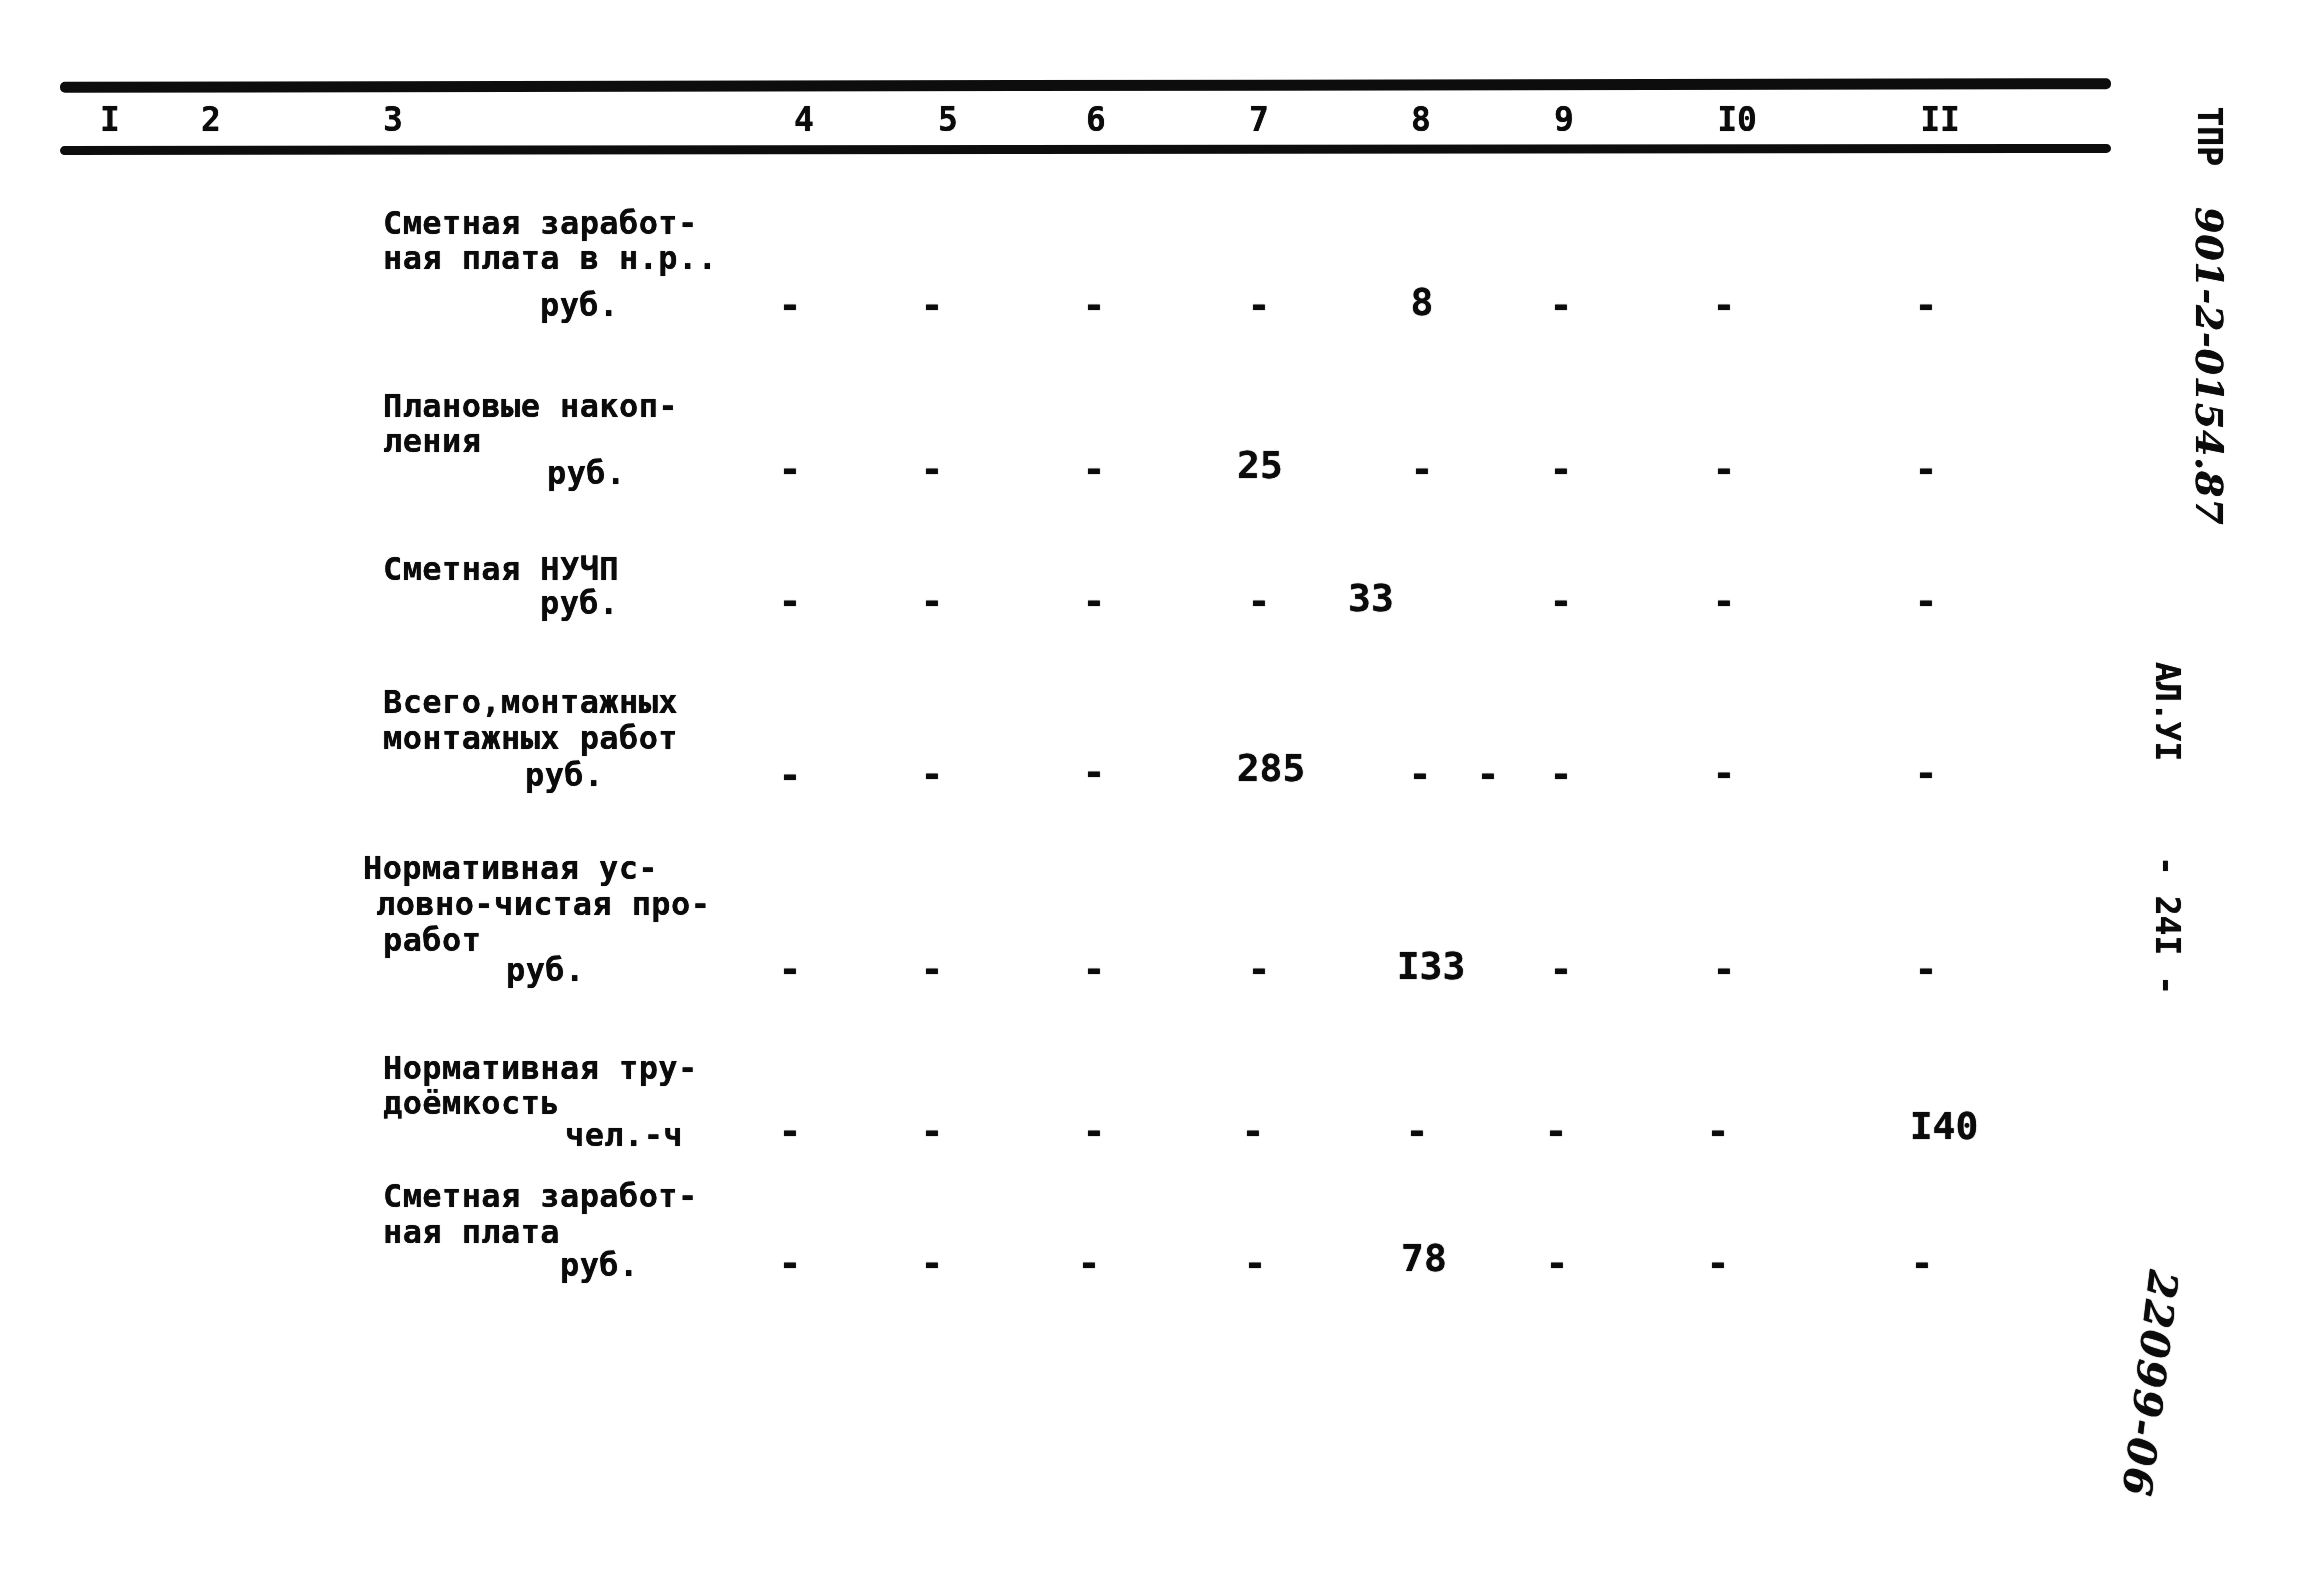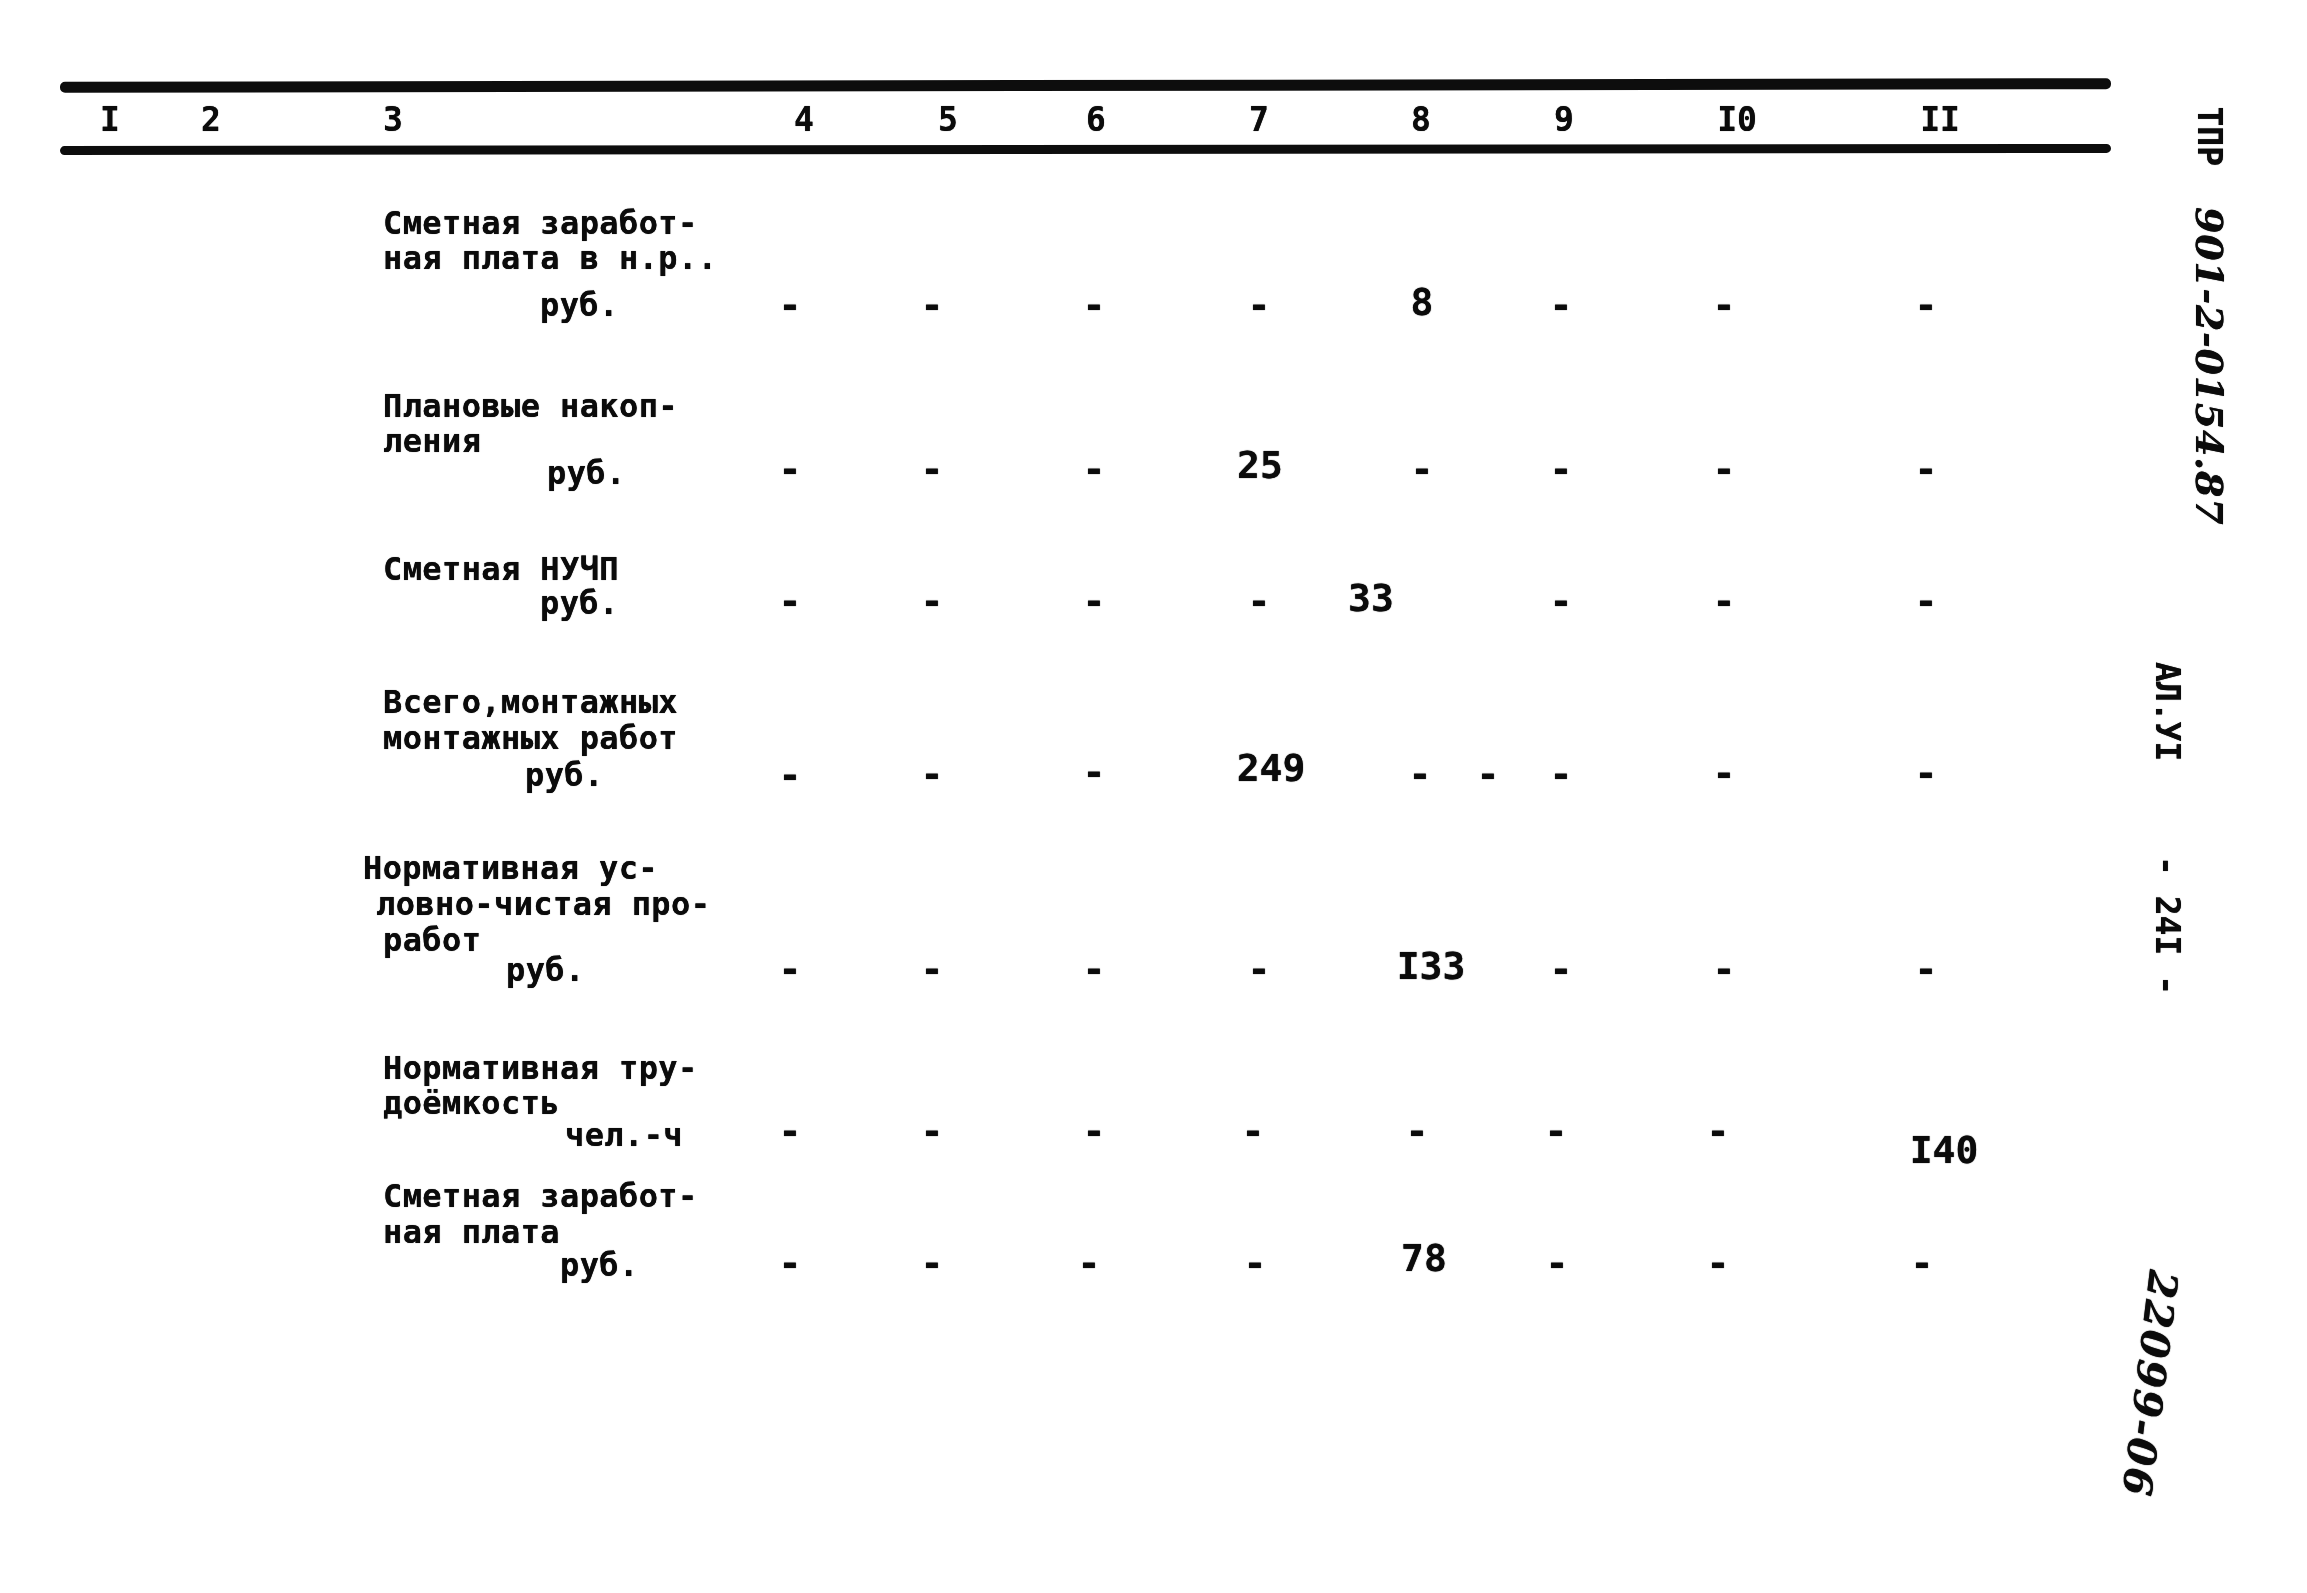--- a/index.html
+++ b/index.html
@@ -112,21 +112,21 @@
   <div class="val" style="left:1561px;top:601px">-</div>
   <div class="val" style="left:1724px;top:601px">-</div>
   <div class="val" style="left:1926px;top:601px">-</div>
 
   <div class="lbl" style="left:383px;top:683px">Всего,монтажных</div>
   <div class="lbl" style="left:383px;top:719px">монтажных работ</div>
   <div class="lbl" style="left:525px;top:756px">руб.</div>
   <div class="val" style="left:790px;top:775px">-</div>
   <div class="val" style="left:932px;top:774px">-</div>
   <div class="val" style="left:1094px;top:772px">-</div>
-  <div class="val" style="left:1271px;top:768px">249</div>
+  <div class="val" style="left:1271px;top:768px">285</div>
   <div class="val" style="left:1420px;top:774px">-</div>
   <div class="val" style="left:1488px;top:774px">-</div>
   <div class="val" style="left:1561px;top:774px">-</div>
   <div class="val" style="left:1724px;top:773px">-</div>
   <div class="val" style="left:1926px;top:773px">-</div>
 
   <div class="lbl" style="left:363px;top:849px">Нормативная ус-</div>
   <div class="lbl" style="left:376px;top:885px">ловно-чистая про-</div>
   <div class="lbl" style="left:383px;top:921px">работ</div>
   <div class="lbl" style="left:506px;top:951px">руб.</div>
@@ -142,21 +142,21 @@
   <div class="lbl" style="left:383px;top:1049px">Нормативная тру-</div>
   <div class="lbl" style="left:383px;top:1084px">доёмкость</div>
   <div class="lbl" style="left:565px;top:1116px">чел.-ч</div>
   <div class="val" style="left:790px;top:1131px">-</div>
   <div class="val" style="left:932px;top:1131px">-</div>
   <div class="val" style="left:1094px;top:1131px">-</div>
   <div class="val" style="left:1253px;top:1131px">-</div>
   <div class="val" style="left:1417px;top:1131px">-</div>
   <div class="val" style="left:1556px;top:1131px">-</div>
   <div class="val" style="left:1718px;top:1131px">-</div>
-  <div class="val" style="left:1944px;top:1150px">I40</div>
+  <div class="val" style="left:1944px;top:1126px">I40</div>
 
   <div class="lbl" style="left:383px;top:1177px">Сметная заработ-</div>
   <div class="lbl" style="left:383px;top:1213px">ная плата</div>
   <div class="lbl" style="left:560px;top:1246px">руб.</div>
   <div class="val" style="left:790px;top:1263px">-</div>
   <div class="val" style="left:932px;top:1263px">-</div>
   <div class="val" style="left:1089px;top:1263px">-</div>
   <div class="val" style="left:1255px;top:1263px">-</div>
   <div class="val" style="left:1424px;top:1258px">78</div>
   <div class="val" style="left:1557px;top:1263px">-</div>

